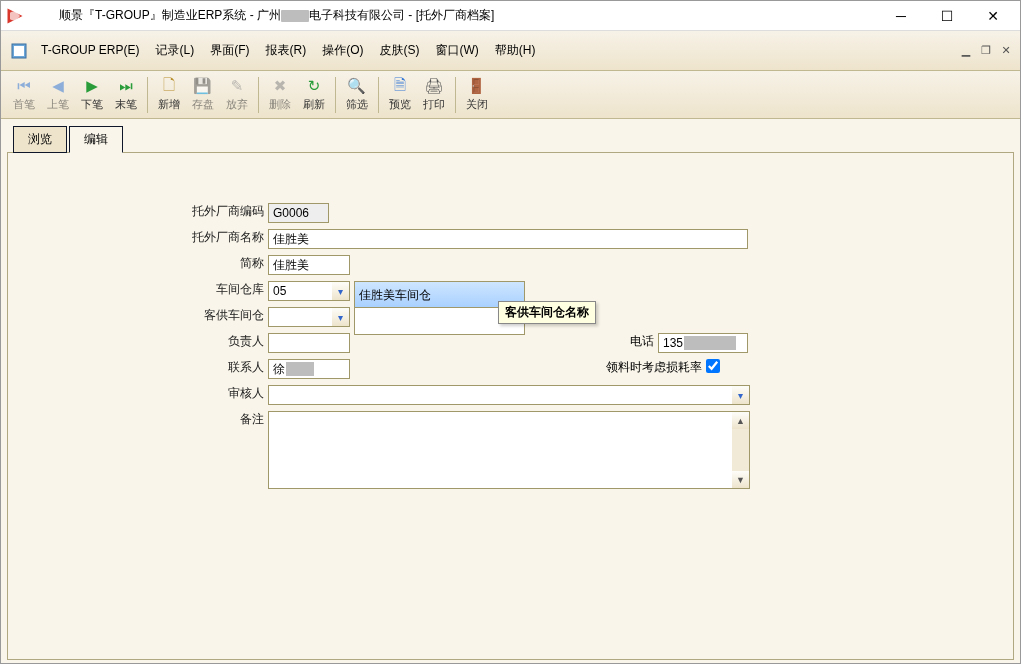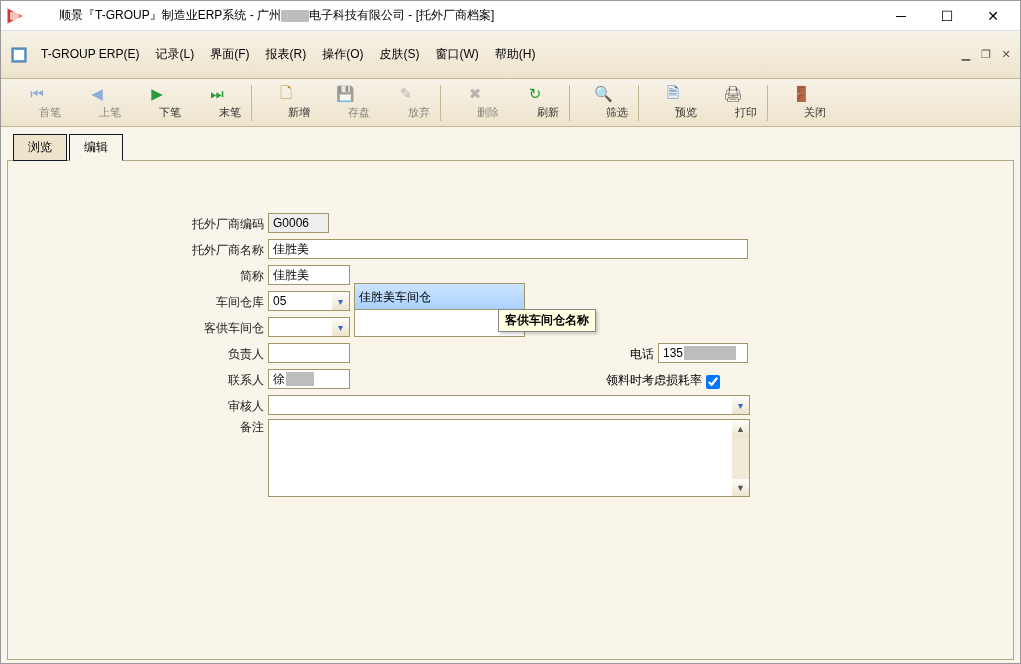--- a/index.html
+++ b/index.html
@@ -4,38 +4,38 @@
 <style>
 * { box-sizing: border-box; margin: 0; padding: 0; }
 body { font-family: "Microsoft YaHei", SimSun, sans-serif; font-size: 12px; background: #fff; overflow: hidden; }
 .window { width: 1021px; height: 664px; border: 1px solid #999; display: flex; flex-direction: column; }
 .titlebar { height: 30px; background: #fff; display: flex; align-items: center; padding: 0 4px; border-bottom: 1px solid #ddd; gap: 28px; }
 .titlebar-icon { width: 20px; height: 20px; margin-right: 4px; }
 .titlebar-text { flex: 1; padding-left: 2px; font-size: 12px; }
 .titlebar-text .redacted { display:inline-block; width:28px; height:12px; background:#bdbdbd; vertical-align:middle; border-radius:1px; }
 .win-controls { display: flex; }
 .win-btn { width: 46px; height: 28px; display: flex; align-items: center; justify-content: center; cursor: pointer; font-size: 14px; }
-.menubar { height: 48px; background: linear-gradient(#f7f2e8,#eee4cc); display: flex; align-items: center; padding: 0 4px; border-bottom: 1px solid #c0b890; }
+.menubar { height: 40px; background: linear-gradient(#f7f2e8,#eee4cc); display: flex; align-items: center; padding: 0 4px; border-bottom: 1px solid #c0b890; }
 .mdi-icon { width: 16px; height: 16px; margin: 0 6px; }
 .menu-item { padding: 4px 8px; cursor: pointer; }
 .menu-spacer { flex: 1; }
 .mdi-btn { width: 18px; height: 18px; display: flex; align-items: center; justify-content: center; font-size: 11px; cursor: pointer; margin: 0 1px; color: #555; }
 .toolbar { height: 48px; background: linear-gradient(#f7f2e8,#eee4cc); display: flex; align-items: center; padding: 2px 6px; border-bottom: 1px solid #c0b890; }
 .tool-btn { display: flex; flex-direction: column; align-items: center; justify-content: center; padding: 2px 6px; cursor: pointer; min-width: 30px; }
 .tool-btn.disabled { opacity: 0.55; cursor: default; }
 .tool-icon { width: 18px; height: 18px; display: flex; align-items: center; justify-content: center; font-size: 15px; }
-.tool-label { font-size: 11px; margin-top: 2px; color: #333; margin-left: 26px; }
+.tool-label { font-size: 11px; margin-top: 2px; color: #333; }
 .tool-sep { width: 1px; height: 36px; background: #c0b890; margin: 0 4px; }
 .content { flex: 1; background: #f9f5ea; padding: 6px; }
 .tab-panel { height: 100%; }
 .tabs { display: flex; gap: 2px; padding-left: 6px; position:relative; z-index:1;}
 .tab { padding: 4px 14px; border: 1px solid #0f172a; background: #eee4cc; cursor: pointer; font-size: 12px; position:relative; top:1px;}
 .tab.active { background: #f9f5ea; border-bottom: 1px solid #f9f5ea; }
 .tab-content { border: 1px solid #b0a880; height: calc(100% - 24px); padding: 50px 20px 20px 20px; background: #f9f5ea; }
-.form-row { display: flex; align-items: flex-end; margin-bottom: 4px; height: 22px; }
+.form-row { display: flex; align-items: flex-start; margin-bottom: 4px; height: 22px; }
 .form-label { width: 240px; text-align: right; padding-right: 4px; font-size: 12px; color: #222; }
 .input { border: 1px solid #a09868; background: #fff; height: 20px; padding: 1px 4px; font-size: 12px; }
 .input.ro { background: #eee; }
 .lookup-wrap { display: flex; }
 .lookup-btn { width: 18px; height: 20px; border: 1px solid #a09868; border-left: none; background: linear-gradient(#fdfdf9,#eee4cc); display: flex; align-items: center; justify-content: center; cursor: pointer; font-size: 10px; color:#36c;}
 .desc-field { border: 1px solid #a09868; background: #fff; height: 20px; padding: 13px 4px; margin-left: 4px; font-size: 12px; display:flex; align-items:center;}
 .desc-field.sel { background: linear-gradient(#cde5ff,#a8d0ff); }
 .textarea-wrap { display: flex; }
 .textarea { border: 1px solid #a09868; background: #fff; height: 78px; padding: 2px 4px; font-size: 12px; resize: none; }
 .scroll-col { width: 18px; border: 1px solid #a09868; border-left: none; background: #f1ead6; display:flex; flex-direction:column; justify-content:space-between;}

